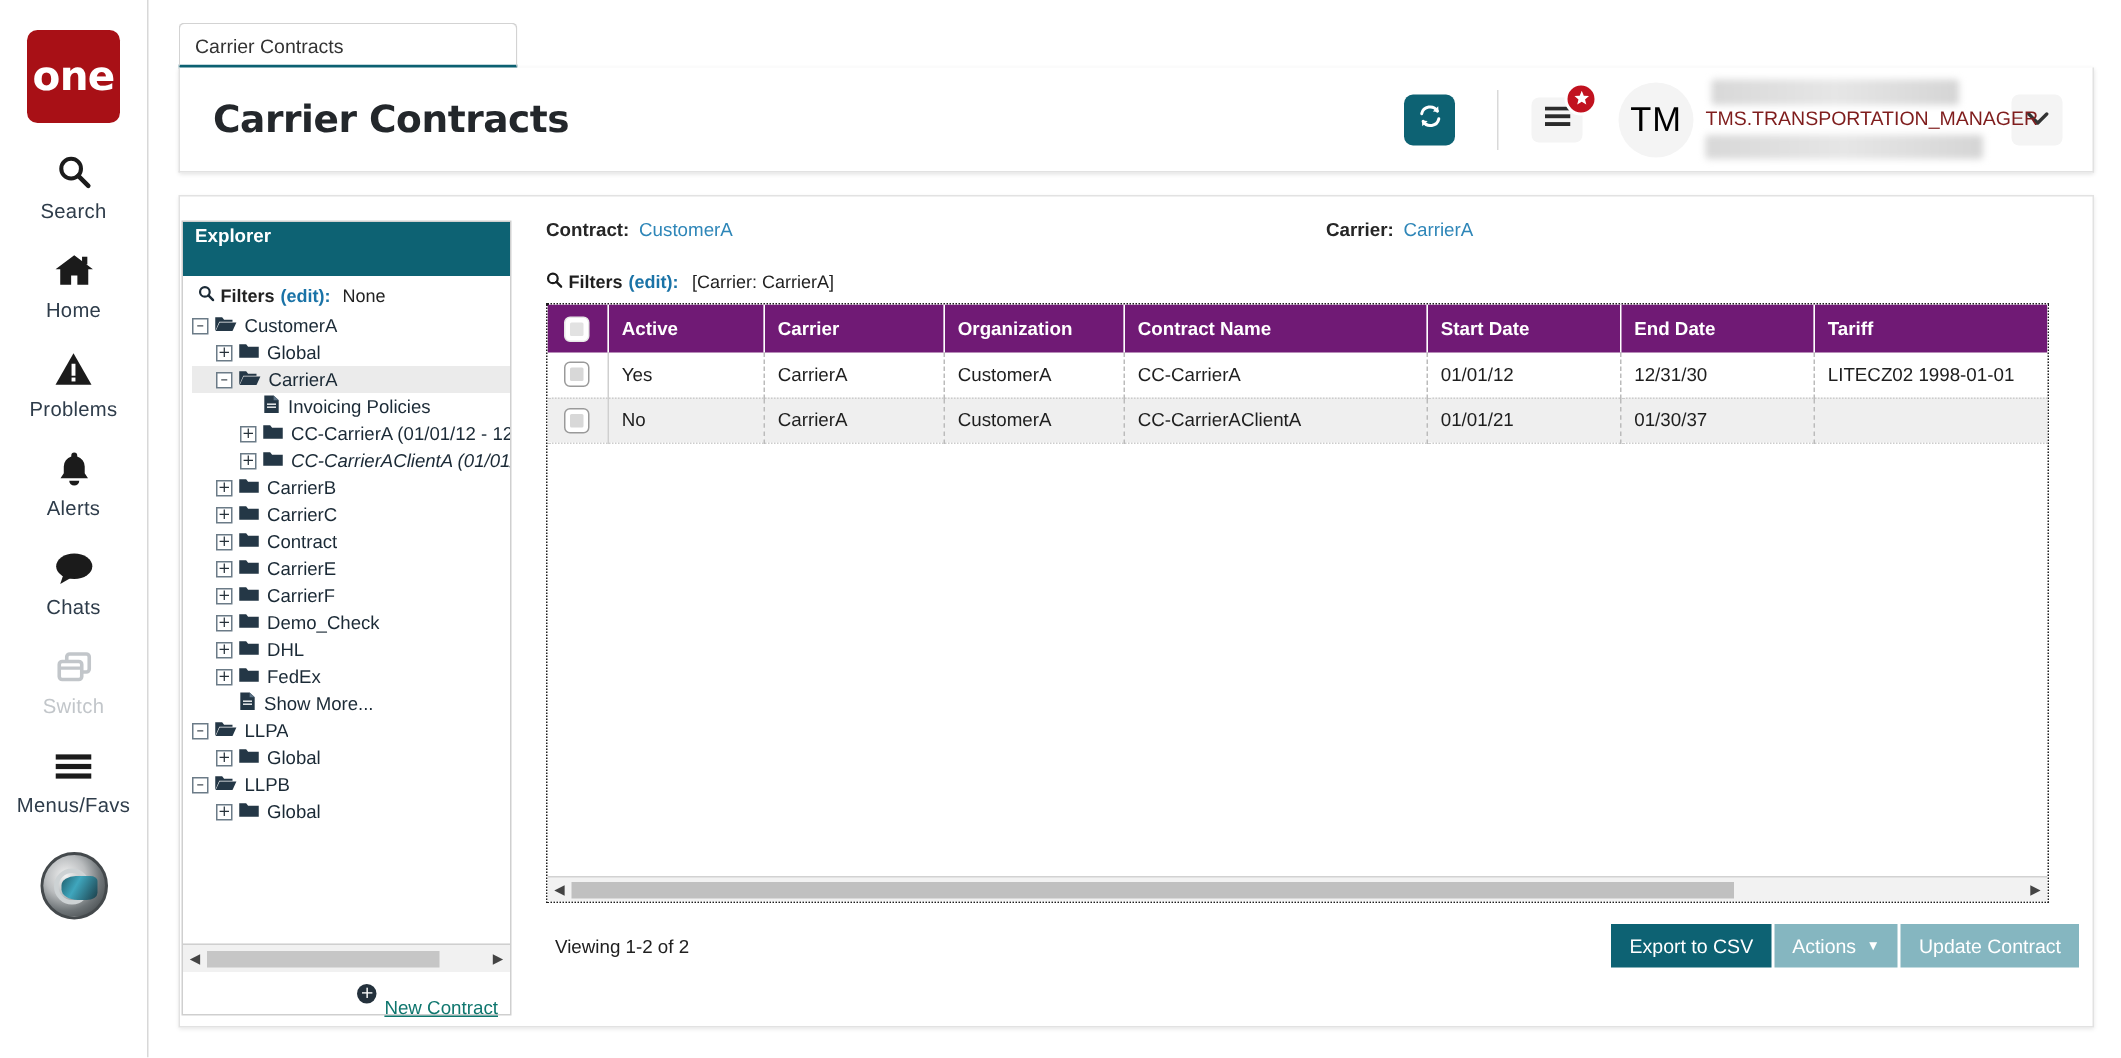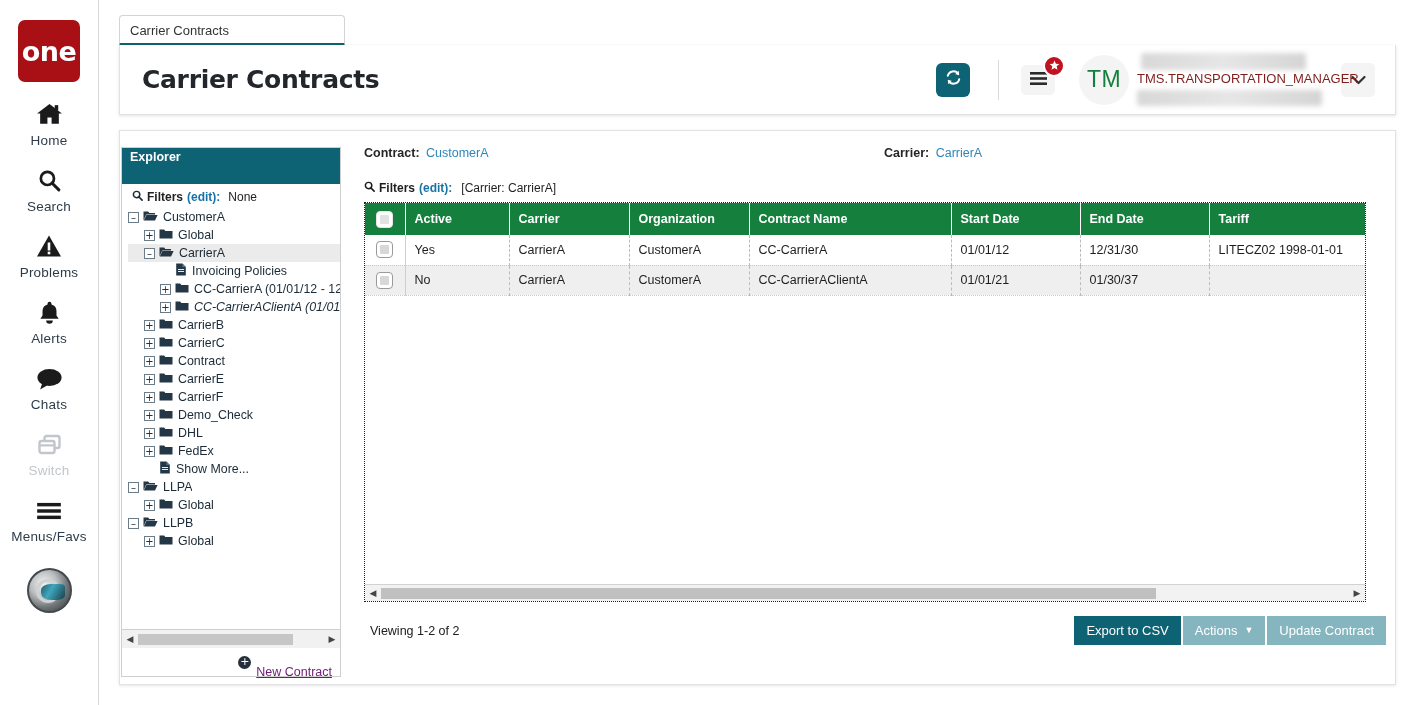--- a/index.html
+++ b/index.html
@@ -82,21 +82,21 @@
     cursor: pointer;
   }
   #menu-badge {
     position: absolute; right: -10px; top: -10px; width: 22px; height: 22px;
     border-radius: 50%; background: #c1121f; border: 2px solid #fff;
     display:flex; align-items:center; justify-content:center;
   }
   #user-avatar {
     width: 50px; height: 50px; border-radius: 50%; background: #f4f4f4;
     margin-left: 24px; display:flex; align-items:center; justify-content:center;
-    font-size: 23px; color: #15803d; letter-spacing: .5px;
+    font-size: 23px; color: #000000; letter-spacing: .5px;
   }
   #user-block { margin-left: 8px; position: relative; width: 190px; height: 50px; }
   #user-name {
     position:absolute; left:0; top: 16px; font-size: 13px; color: #7f1d1d;
     white-space: nowrap;
   }
   .redact {
     position:absolute; background: linear-gradient(90deg,#d8d8d8,#e6e6e6,#d5d5d5);
     filter: blur(2.5px); border-radius: 2px;
   }
@@ -122,21 +122,21 @@
   }
   #explorer-header {
     height: 36px; background: #0d6273; color: #fff; font-size: 12.5px;
     font-weight: bold; padding: 2px 0 0 8px;
   }
   #explorer-filters {
     font-size: 12px; color: #222; padding: 6px 0 4px 10px; display:flex; align-items:center; gap:4px;
   }
   #explorer-filters b { font-weight: bold; }
   .lnk { color: #1a73a7; cursor: pointer; }
-  .lnk-u { color: #701a75; text-decoration: underline; cursor: pointer; margin-top: 20px; }
+  .lnk-u { color: #0f766e; text-decoration: underline; cursor: pointer; margin-top: 20px; }
   #tree {
     flex: 1; overflow: hidden; font-size: 12.4px; color: #1b2a36; padding-left: 6px;
   }
   .tnode { display: flex; align-items: center; height: 18px; white-space: nowrap; cursor: pointer; }
   .tnode.selected { background: #ebebeb; }
   .tnode.italic span.tlabel { font-style: italic; }
   .toggle {
     width: 11px; height: 11px; border: 1px solid #6b7b87; background:#fff;
     display:inline-flex; align-items:center; justify-content:center;
     font-size: 10px; line-height: 9px; color:#26313a; margin-right: 4px; flex: 0 0 auto;
@@ -171,21 +171,21 @@
   .ctx-val { color: #2e86b8; margin-left: 3px; }
   #grid-filters {
     font-size: 12px; color: #1f1f1f; margin-top: 18px; display:flex; align-items:center; gap: 4px;
   }
   #grid-wrap {
     margin-top: 7px; border: 1px dotted #1c1c1c; width: 1002px; height: 400px;
     position: relative; background: #fff; overflow: hidden;
   }
   table.grid { border-collapse: collapse; width: 1020px; table-layout: fixed; }
   table.grid thead th {
-    background: #15803d; color: #ffffff; font-size: 12.5px; font-weight: bold;
+    background: #701a75; color: #ffffff; font-size: 12.5px; font-weight: bold;
     text-align: left; height: 32px; padding: 0 0 0 9px;
     border-right: 1px solid #ffffff; white-space: nowrap; cursor: pointer;
   }
   table.grid thead th.cb-col { padding-left: 0; text-align:center; }
   table.grid tbody td {
     font-size: 12.5px; height: 30px; padding: 0 0 0 9px; color: #1e1e1e;
     border-right: 1px dashed #bbbbbb; border-bottom: 1px dotted #cccccc; white-space: nowrap;
   }
   table.grid tbody tr.alt td { background: #efefef; }
   table.grid tbody td.cb-col { padding-left: 0; text-align:center; border-right: 1px solid #cfcfcf; }
@@ -224,36 +224,36 @@
 </head>
 <body>
 
 <div id="left-rail">
   <div id="brand-logo">
     <span>one</span>
   </div>
 
   <div class="rail-item">
     <span class="rail-ico">
+      <svg width="25" height="25" viewBox="0 0 24 24">
+          <circle cx="10" cy="10" r="6.3" fill="none" stroke="#1b1b1b" stroke-width="2.6"></circle>
+          <line x1="14.6" y1="14.6" x2="21" y2="21" stroke="#1b1b1b" stroke-width="2.9" stroke-linecap="round"></line>
+        </svg>
+    </span>
+    <span class="rail-label">Search</span>
+  </div>
+
+  <div class="rail-item">
+    <span class="rail-ico">
       <svg width="27" height="25" viewBox="0 0 26 24">
           <path d="M13 2 L1 11 h3 v10 h7 v-6 h4 v6 h7 V11 h3 Z" fill="#1b1b1b"></path>
           <rect x="18" y="3" width="3.4" height="5" fill="#1b1b1b"></rect>
         </svg>
     </span>
     <span class="rail-label">Home</span>
-  </div>
-
-  <div class="rail-item">
-    <span class="rail-ico">
-      <svg width="25" height="25" viewBox="0 0 24 24">
-          <circle cx="10" cy="10" r="6.3" fill="none" stroke="#1b1b1b" stroke-width="2.6"></circle>
-          <line x1="14.6" y1="14.6" x2="21" y2="21" stroke="#1b1b1b" stroke-width="2.9" stroke-linecap="round"></line>
-        </svg>
-    </span>
-    <span class="rail-label">Search</span>
   </div>
 
   <div class="rail-item">
     <span class="rail-ico">
       <svg width="26" height="25" viewBox="0 0 26 24">
           <path d="M13 1 L25 22 H1 Z" fill="#1b1b1b"></path>
           <rect x="11.7" y="8" width="2.6" height="8" fill="#fff"></rect>
           <rect x="11.7" y="17.2" width="2.6" height="2.6" fill="#fff"></rect>
         </svg>
     </span>

